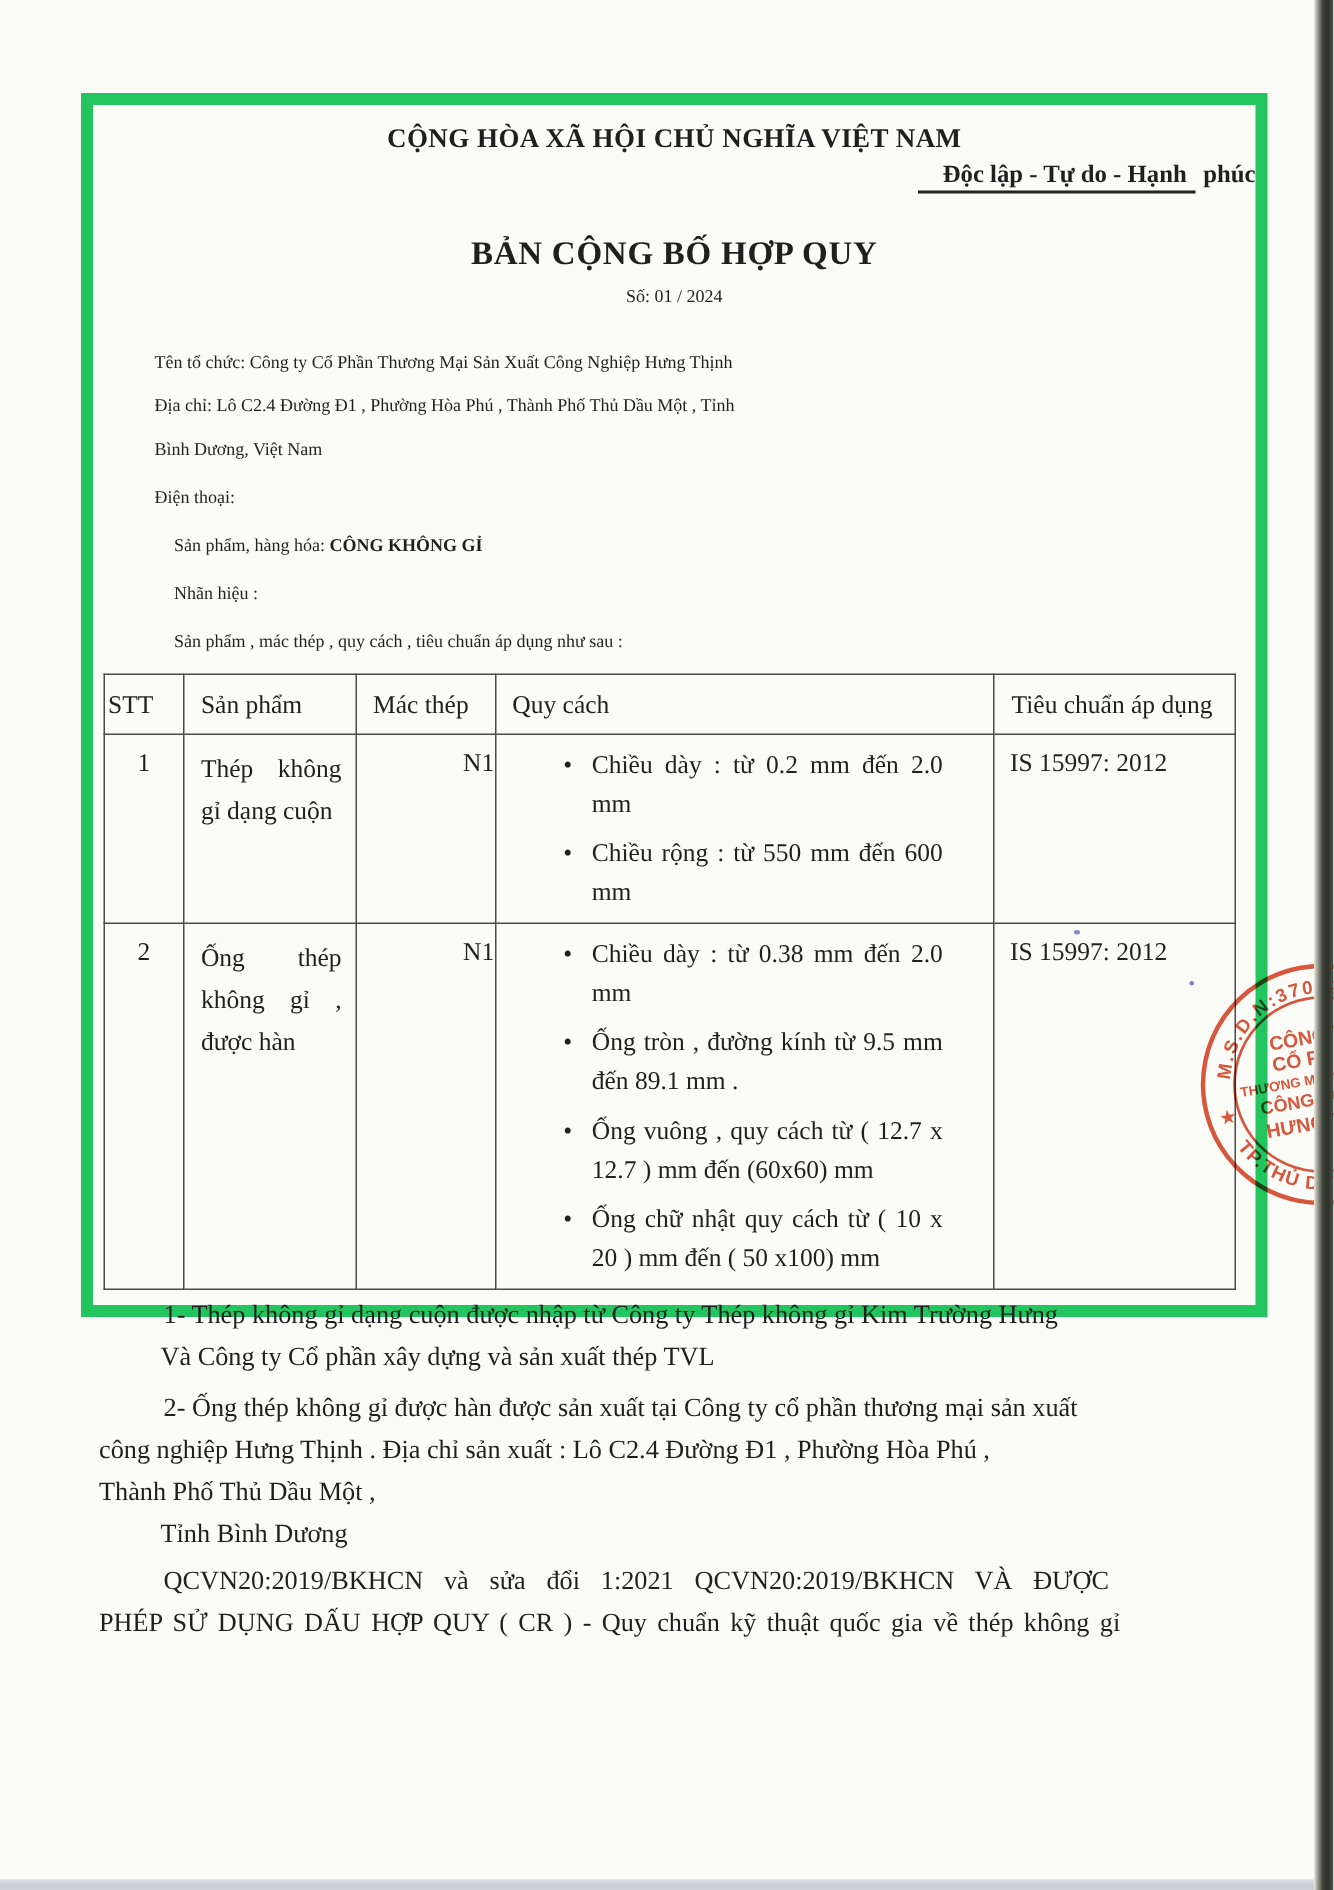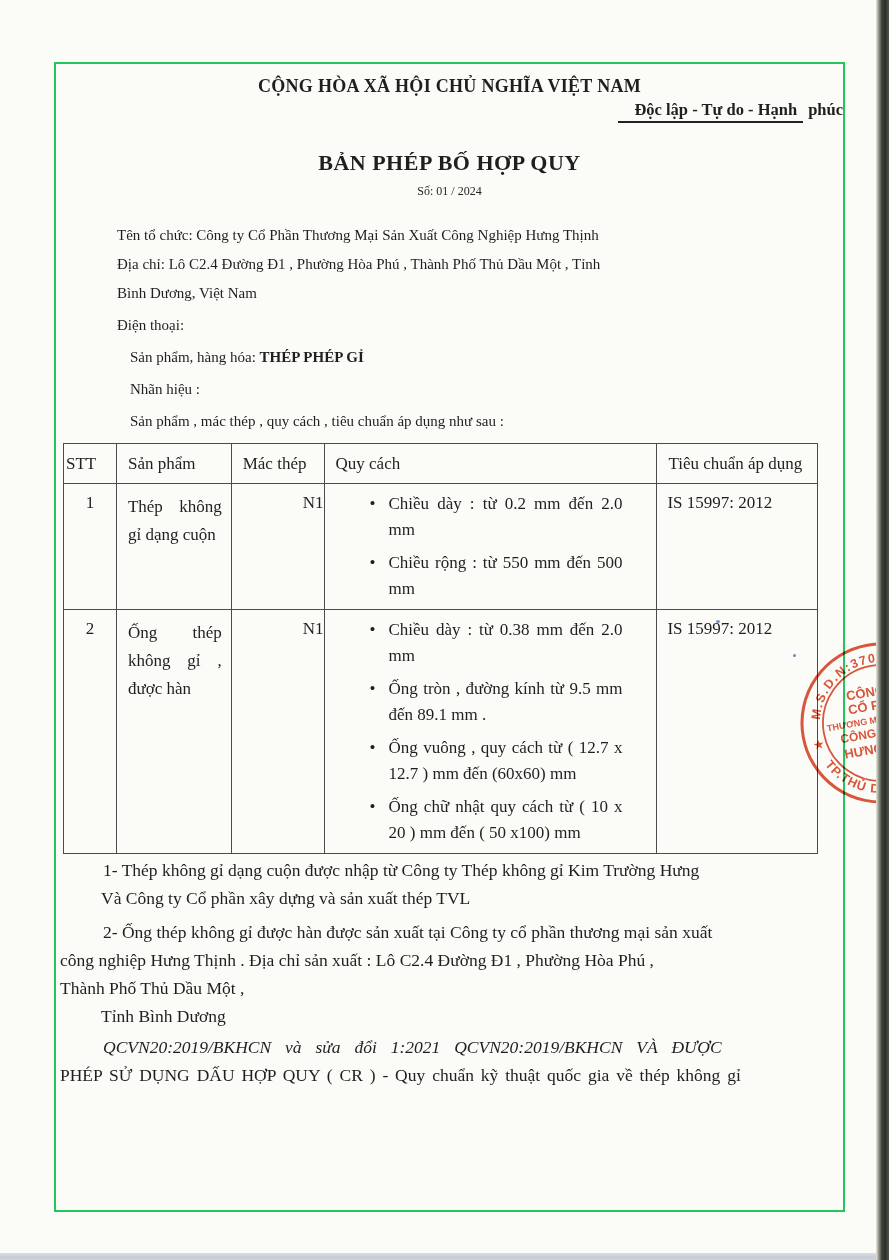--- a/index.html
+++ b/index.html
@@ -5,34 +5,34 @@
   * { margin:0; padding:0; box-sizing:border-box; }
   html,body { width:889px; height:1260px; }
   body {
     position:relative;
     background:#fbfbf8;
     font-family:"Liberation Serif","DejaVu Serif",serif;
     color:#1f1f1f;
     overflow:hidden;
   }
   .page-frame {
-    position:absolute; left:54px; top:62px; width:791px; height:1150px;
-    border:2px solid #22c55e;
+    position:absolute; left:54px; top:62px; width:791px; height:816px;
+    border:8px solid #22c55e;
     background:transparent;
   }
   
   .doc-header { position:absolute; top:0; left:0; right:0; text-align:center; }
   .national-title { margin-top:12px; font-size:18px; font-weight:bold; letter-spacing:.3px; }
   .motto { margin-top:3px; font-size:16.5px; font-weight:bold;text-align:right; }
   .motto .underlined { display:inline-block; border-bottom:2px solid #222; padding:0 6px 1px 16px; }
   .motto .tail { margin-left:5px; }
   .doc-title { margin-top:27px; font-size:22px; font-weight:bold; letter-spacing:.5px; }
   .doc-number { margin-top:8px; font-size:12px; }
   
-  .info-block { position:absolute; left:61px; top:157px; width:706px; font-size:15px; line-height:29px; }
+  .info-block { position:absolute; left:41px; top:157px; width:706px; font-size:12px; line-height:29px; }
   .info-line.indent1 { margin-left:13px; }
   .info-line.gap { margin-top:3px; }
   .bold { font-weight:bold; }
   
   table.spec-table {
     position:absolute; left:7px; top:379px; width:755px;
     border-collapse:collapse; font-size:17px;
   }
   .spec-table th, .spec-table td { border:1px solid #4b4b4b; vertical-align:top; }
   .spec-table th { font-weight:normal; text-align:left; height:40px; vertical-align:middle; padding:0 6px 0 11px; }
@@ -47,21 +47,21 @@
   ul.spec-list { list-style:none; margin:7px 0 0 40px; }
   ul.spec-list li {
     position:relative; width:258px; padding-left:24px; margin-bottom:7px;
     text-align:justify; line-height:26px;
   }
   ul.spec-list li::before { content:"•"; position:absolute; left:5px; top:0; font-size:17px; }
   
   .notes { position:absolute; left:4px; top:792px; width:764px; font-size:17.5px; line-height:28px; }
   .nl { display:block; }
   .ml43 { margin-left:43px; } .ml41 { margin-left:41px; } .ml69 { } .ml0 { margin-left:0; }
-  .mt6 { margin-top:6px; } .mt3 { margin-top:3px;font-style:italic; } .mt2 { margin-top:2px; }
+  .mt6 { margin-top:6px; } .mt3 { margin-top:3px; } .mt2 { margin-top:2px; }
   .ws-wide { word-spacing:9.5px; } .ws-mid { word-spacing:2.5px; }
   
   .stamp { position:absolute; left:796px; top:638px; width:170px; height:170px; z-index:5;
            mix-blend-mode:multiply; opacity:.93; }
   .stamp text { font-family:"Liberation Sans","DejaVu Sans",sans-serif; font-weight:bold; }
   
   .edge-right { position:absolute; right:0; top:0; width:13px; height:100%; z-index:20;
     background:linear-gradient(to right,#eceade 0%,#9fa196 18%,#3c4036 45%,#2c302a 72%,#51554c 100%); }
   .edge-bottom { position:absolute; left:0; bottom:0; width:100%; height:7px; z-index:15;
     background:linear-gradient(to bottom,#dadee6 0%,#c6ccd6 60%,#cdd2db 100%); }
@@ -70,31 +70,31 @@
 </head>
 <body>
 
 <div class="page-frame">
 
   <div class="doc-header">
     <div class="national-title">CỘNG HÒA XÃ HỘI CHỦ NGHĨA VIỆT NAM</div>
     <div class="motto">
       <span class="underlined">Độc lập - Tự do - Hạnh</span><span class="tail">phúc</span>
     </div>
-    <div class="doc-title">BẢN PHÉP BỐ HỢP QUY</div>
+    <div class="doc-title">BẢN CỘNG BỐ HỢP QUY</div>
     <div class="doc-number">Số: 01 / 2024</div>
   </div>
 
   <div class="info-block">
     <div class="info-line">Tên tổ chức: Công ty Cổ Phần Thương Mại Sản Xuất Công Nghiệp Hưng Thịnh</div>
     <div class="info-line">Địa chỉ: Lô C2.4 Đường Đ1 , Phường Hòa Phú , Thành Phố Thủ Dầu Một , Tỉnh</div>
     <div class="info-line">Bình Dương, Việt Nam</div>
     <div class="info-line gap">Điện thoại:</div>
     <div class="info-line gap indent1">
-      <span>Sản phẩm, hàng hóa: </span><span class="bold">THÉP PHÉP GỈ</span>
+      <span>Sản phẩm, hàng hóa: </span><span class="bold">CÔNG KHÔNG GỈ</span>
     </div>
     <div class="info-line gap indent1">Nhãn hiệu :</div>
     <div class="info-line gap indent1">Sản phẩm , mác thép , quy cách , tiêu chuẩn áp dụng như sau :</div>
   </div>
 
   <table class="spec-table">
     <colgroup>
       <col class="col-stt">
         <col class="col-sp">
         <col class="col-mt">
@@ -111,21 +111,21 @@
       </tr>
     </thead>
     <tbody>
       <tr class="row-1">
         <td class="c-stt-cell">1</td>
         <td class="c-sp-cell">Thép không gỉ dạng cuộn</td>
         <td class="c-mt-cell">N1</td>
         <td>
           <ul class="spec-list">
             <li>Chiều dày : từ 0.2 mm đến 2.0 mm</li>
-            <li>Chiều rộng : từ 550 mm đến 500 mm</li>
+            <li>Chiều rộng : từ 550 mm đến 600 mm</li>
           </ul>
         </td>
         <td class="c-tc-cell">IS 15997: 2012</td>
       </tr>
       <tr class="row-2">
         <td class="c-stt-cell">2</td>
         <td class="c-sp-cell">Ống thép không gỉ , được hàn</td>
         <td class="c-mt-cell">N1</td>
         <td>
           <ul class="spec-list">

